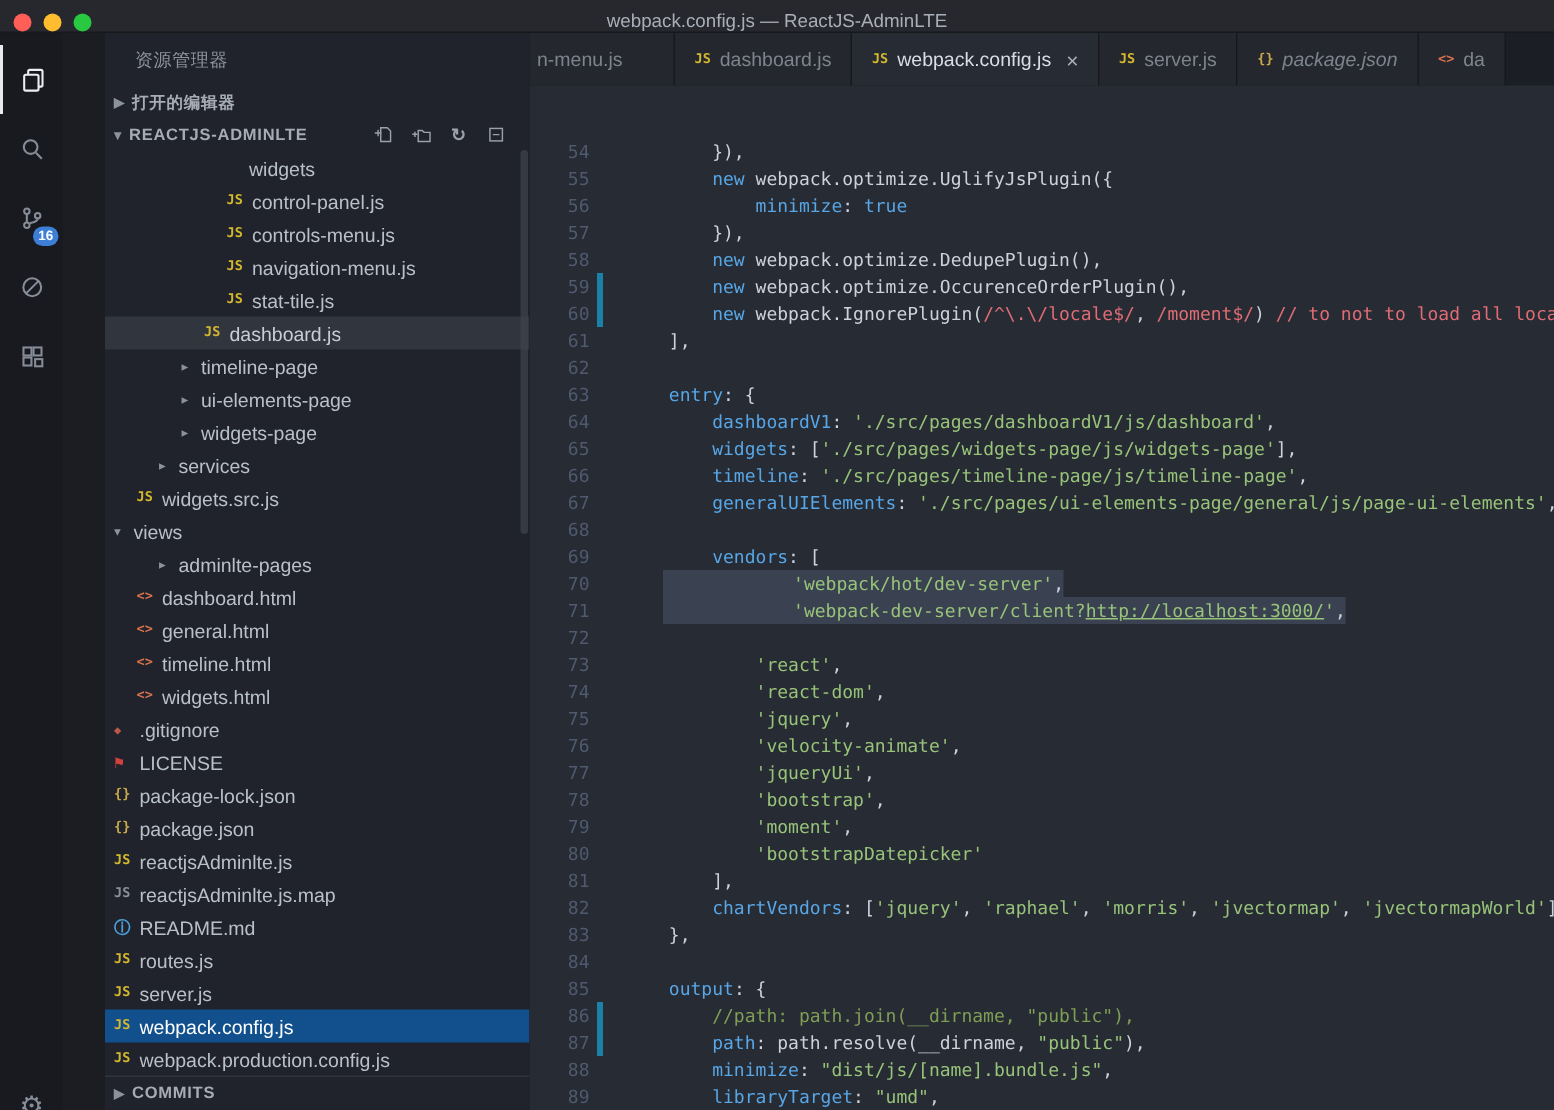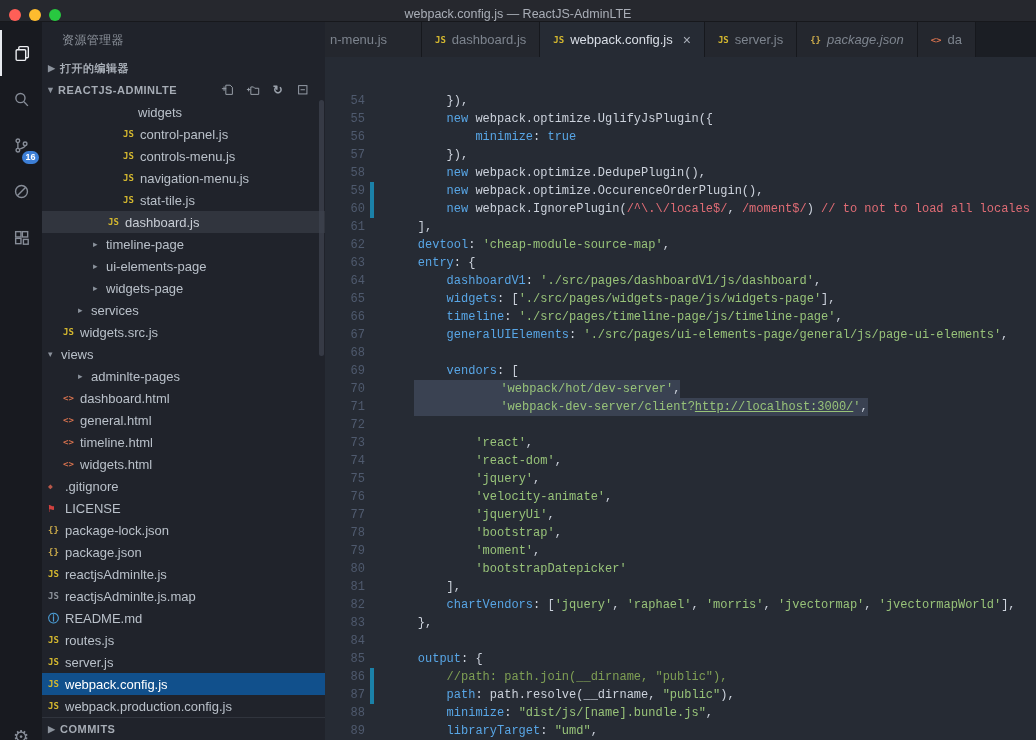--- a/index.html
+++ b/index.html
@@ -26,21 +26,21 @@
   .ab-item.active { color:#eceef2; border-left:2px solid #e7eaef; }
   .ab-item svg { stroke:currentColor; fill:none; stroke-width:1.3; }
   .badge { position:absolute; right:3px; bottom:4px; background:#3d7fd6; color:#fff;
            font-size:9px; line-height:13px; min-width:17px; text-align:center;
            border-radius:8px; padding:0 2px; font-weight:bold; }
   .ab-bottom { position:absolute; bottom:-8px; left:0; width:42px; text-align:center;
                color:#878d98; font-size:18px; }
 
   
   .sidebar { width:283px; background:#20232b; flex:none; position:relative;
-             color:#b9c0c9; overflow:hidden; }
+             color:#b9c0c9; overflow:hidden;margin-left:28px; }
   .sb-title { font-size:12px; color:#8d939c; padding:10px 0 8px 20px; letter-spacing:.4px; }
   .sb-section { height:22px; display:flex; align-items:center; font-size:11px; font-weight:bold;
                 color:#a6acb5; letter-spacing:.5px; padding-left:6px; }
   .sb-section .tw { width:12px; font-size:9px; color:#8b929c; }
   .sb-section.project { padding-left:4px; }
   .sb-actions { margin-left:auto; display:flex; gap:9px; padding-right:14px; }
   .sb-actions .act { width:16px; height:16px; color:#9aa1ab; display:flex;
                      align-items:center; justify-content:center; font-size:12px; }
   .sb-actions svg { stroke:currentColor; fill:none; stroke-width:1.1; }
 
@@ -73,21 +73,21 @@
          background:#24272e; border-right:1px solid #16181d; white-space:nowrap;
          cursor:pointer; flex:none; }
   .tab .ficon { width:auto; margin-right:6px; }
   .tab.active { background:#262b34; color:#d9dee6; }
   .tab.preview .tab-label { font-style:italic; }
   .tab.clipleft { width:97px; overflow:hidden; padding-left:5px; }
   .tab-close { margin-left:10px; color:#aab0ba; font-size:14px; line-height:14px; }
 
   .code-area { flex:1; overflow:hidden; padding-top:3px;
                font-family:"DejaVu Sans Mono", monospace; font-size:12px; }
-  .cl { height:18px; line-height:18px; white-space:pre; display:flex;font-family:Liberation Mono, monospace; }
+  .cl { height:18px; line-height:18px; white-space:pre; display:flex; }
   .ln { width:40px; text-align:right; color:#4f5a6e; flex:none; }
   .mod { width:4px; margin-left:5px; flex:none; }
   .mod.on { background:#1b81a8; }
   .ct { margin-left:15px; flex:none; }
   .ct.sel { background:linear-gradient(90deg,#3a4252 0,#3a4252 470px,transparent 470px);margin-left:40px; }
   .tk-w{color:#ccd2dc;} .tk-b{color:#58a6e6;} .tk-s{color:#98c379;}
   .tk-r{color:#e06c75;} .tk-c{color:#7f9f54;}
   .tk-u{color:#98c379; text-decoration:underline;}
 </style>
 </head>
@@ -325,21 +325,21 @@
       </div>
     <div class="code-area">
         <div class="cl"><span class="ln">54</span><span class="mod"></span><span class="ct"><span class="tk-w">        }),</span></span></div>
         <div class="cl"><span class="ln">55</span><span class="mod"></span><span class="ct"><span class="tk-w">        </span><span class="tk-b">new</span><span class="tk-w"> webpack.optimize.UglifyJsPlugin({</span></span></div>
         <div class="cl"><span class="ln">56</span><span class="mod"></span><span class="ct"><span class="tk-w">            </span><span class="tk-b">minimize</span><span class="tk-w">: </span><span class="tk-b">true</span></span></div>
         <div class="cl"><span class="ln">57</span><span class="mod"></span><span class="ct"><span class="tk-w">        }),</span></span></div>
         <div class="cl"><span class="ln">58</span><span class="mod"></span><span class="ct"><span class="tk-w">        </span><span class="tk-b">new</span><span class="tk-w"> webpack.optimize.DedupePlugin(),</span></span></div>
         <div class="cl"><span class="ln">59</span><span class="mod on"></span><span class="ct"><span class="tk-w">        </span><span class="tk-b">new</span><span class="tk-w"> webpack.optimize.OccurenceOrderPlugin(),</span></span></div>
         <div class="cl"><span class="ln">60</span><span class="mod on"></span><span class="ct"><span class="tk-w">        </span><span class="tk-b">new</span><span class="tk-w"> webpack.IgnorePlugin(</span><span class="tk-r">/^\.\/locale$/</span><span class="tk-w">, </span><span class="tk-r">/moment$/</span><span class="tk-w">) </span><span class="tk-r">// to not to load all locales</span></span></div>
         <div class="cl"><span class="ln">61</span><span class="mod"></span><span class="ct"><span class="tk-w">    ],</span></span></div>
-        <div class="cl"><span class="ln">62</span><span class="mod"></span><span class="ct"><span class="tk-w">    </span><span class="tk-b">devtool</span><span class="tk-w">: </span><span class="tk-s">'cheap-module-source-map'</span><span class="tk-w">,</span></span></div>
+        <div class="cl"><span class="ln">62</span><span class="mod"></span></div>
         <div class="cl"><span class="ln">63</span><span class="mod"></span><span class="ct"><span class="tk-w">    </span><span class="tk-b">entry</span><span class="tk-w">: {</span></span></div>
         <div class="cl"><span class="ln">64</span><span class="mod"></span><span class="ct"><span class="tk-w">        </span><span class="tk-b">dashboardV1</span><span class="tk-w">: </span><span class="tk-s">'./src/pages/dashboardV1/js/dashboard'</span><span class="tk-w">,</span></span></div>
         <div class="cl"><span class="ln">65</span><span class="mod"></span><span class="ct"><span class="tk-w">        </span><span class="tk-b">widgets</span><span class="tk-w">: [</span><span class="tk-s">'./src/pages/widgets-page/js/widgets-page'</span><span class="tk-w">],</span></span></div>
         <div class="cl"><span class="ln">66</span><span class="mod"></span><span class="ct"><span class="tk-w">        </span><span class="tk-b">timeline</span><span class="tk-w">: </span><span class="tk-s">'./src/pages/timeline-page/js/timeline-page'</span><span class="tk-w">,</span></span></div>
         <div class="cl"><span class="ln">67</span><span class="mod"></span><span class="ct"><span class="tk-w">        </span><span class="tk-b">generalUIElements</span><span class="tk-w">: </span><span class="tk-s">'./src/pages/ui-elements-page/general/js/page-ui-elements'</span><span class="tk-w">,</span></span></div>
         <div class="cl"><span class="ln">68</span><span class="mod"></span><span class="ct"></span></div>
         <div class="cl"><span class="ln">69</span><span class="mod"></span><span class="ct"><span class="tk-w">        </span><span class="tk-b">vendors</span><span class="tk-w">: [</span></span></div>
         <div class="cl"><span class="ln">70</span><span class="mod"></span><span class="ct sel"><span class="tk-w">            </span><span class="tk-s">'webpack/hot/dev-server'</span><span class="tk-w">,</span></span></div>
         <div class="cl"><span class="ln">71</span><span class="mod"></span><span class="ct sel"><span class="tk-w">            </span><span class="tk-s">'webpack-dev-server/client?</span><span class="tk-u">http://localhost:3000/</span><span class="tk-s">'</span><span class="tk-w">,</span></span></div>
         <div class="cl"><span class="ln">72</span><span class="mod"></span><span class="ct"></span></div>

